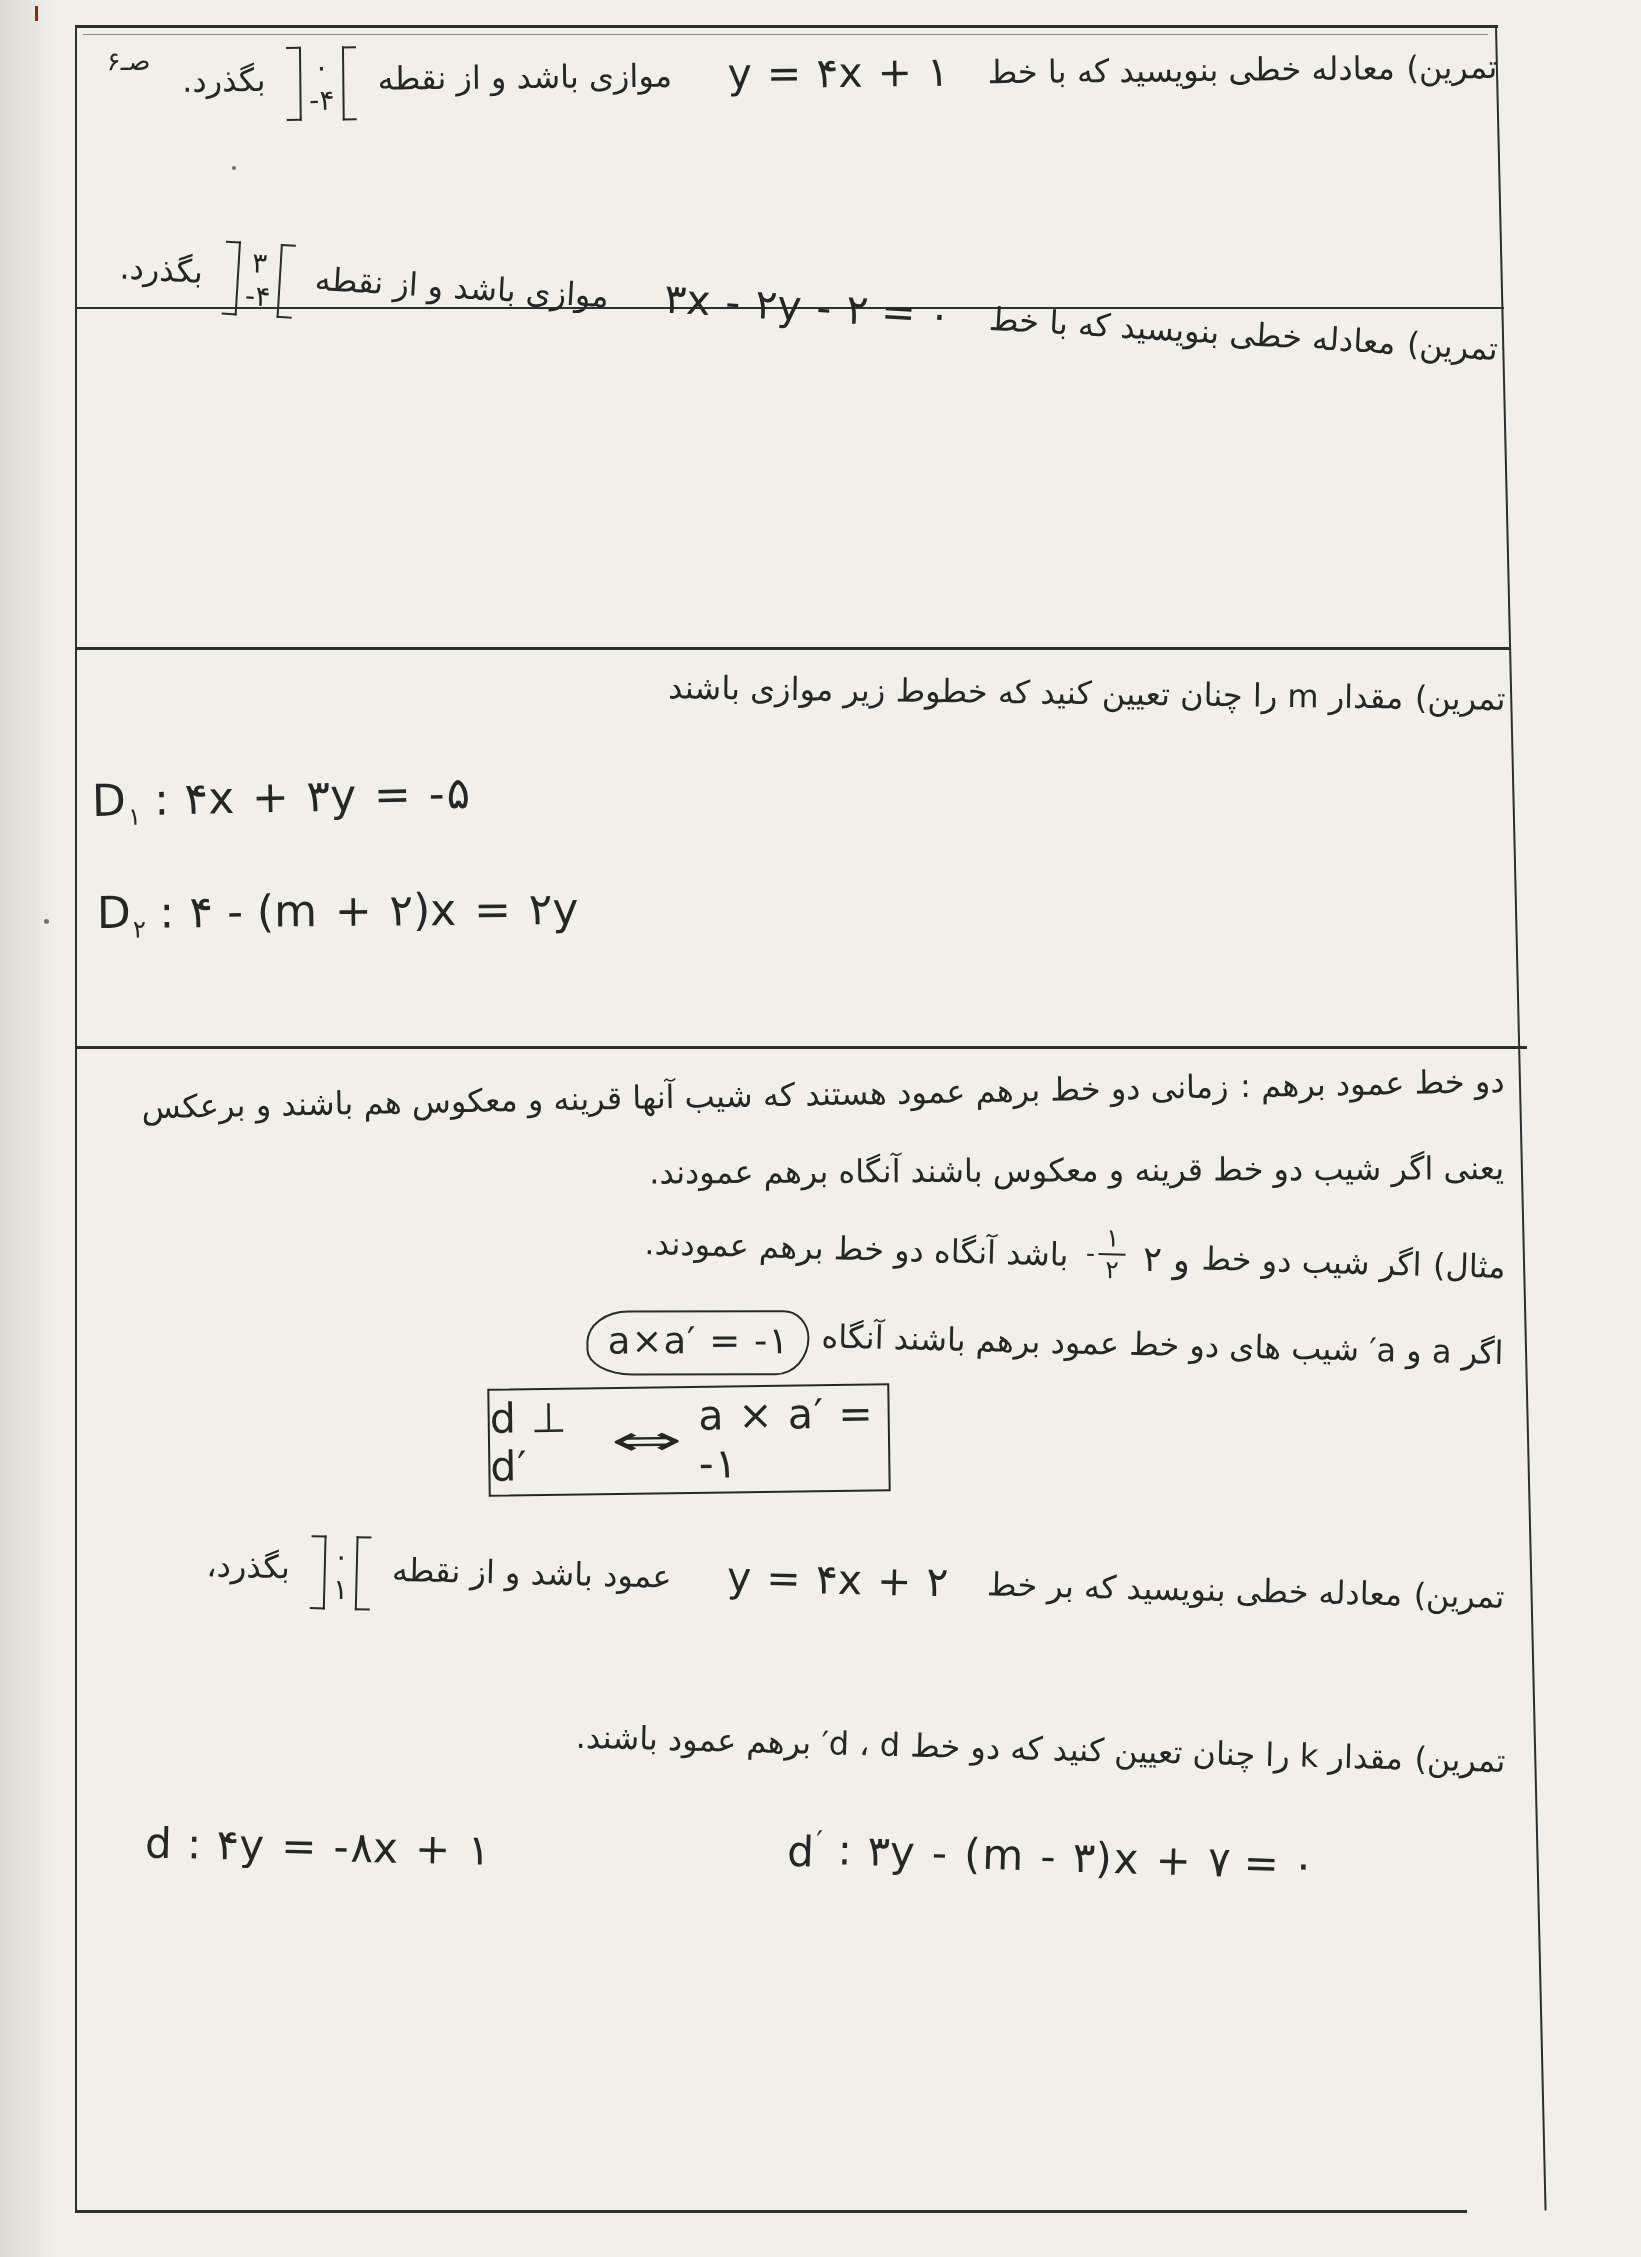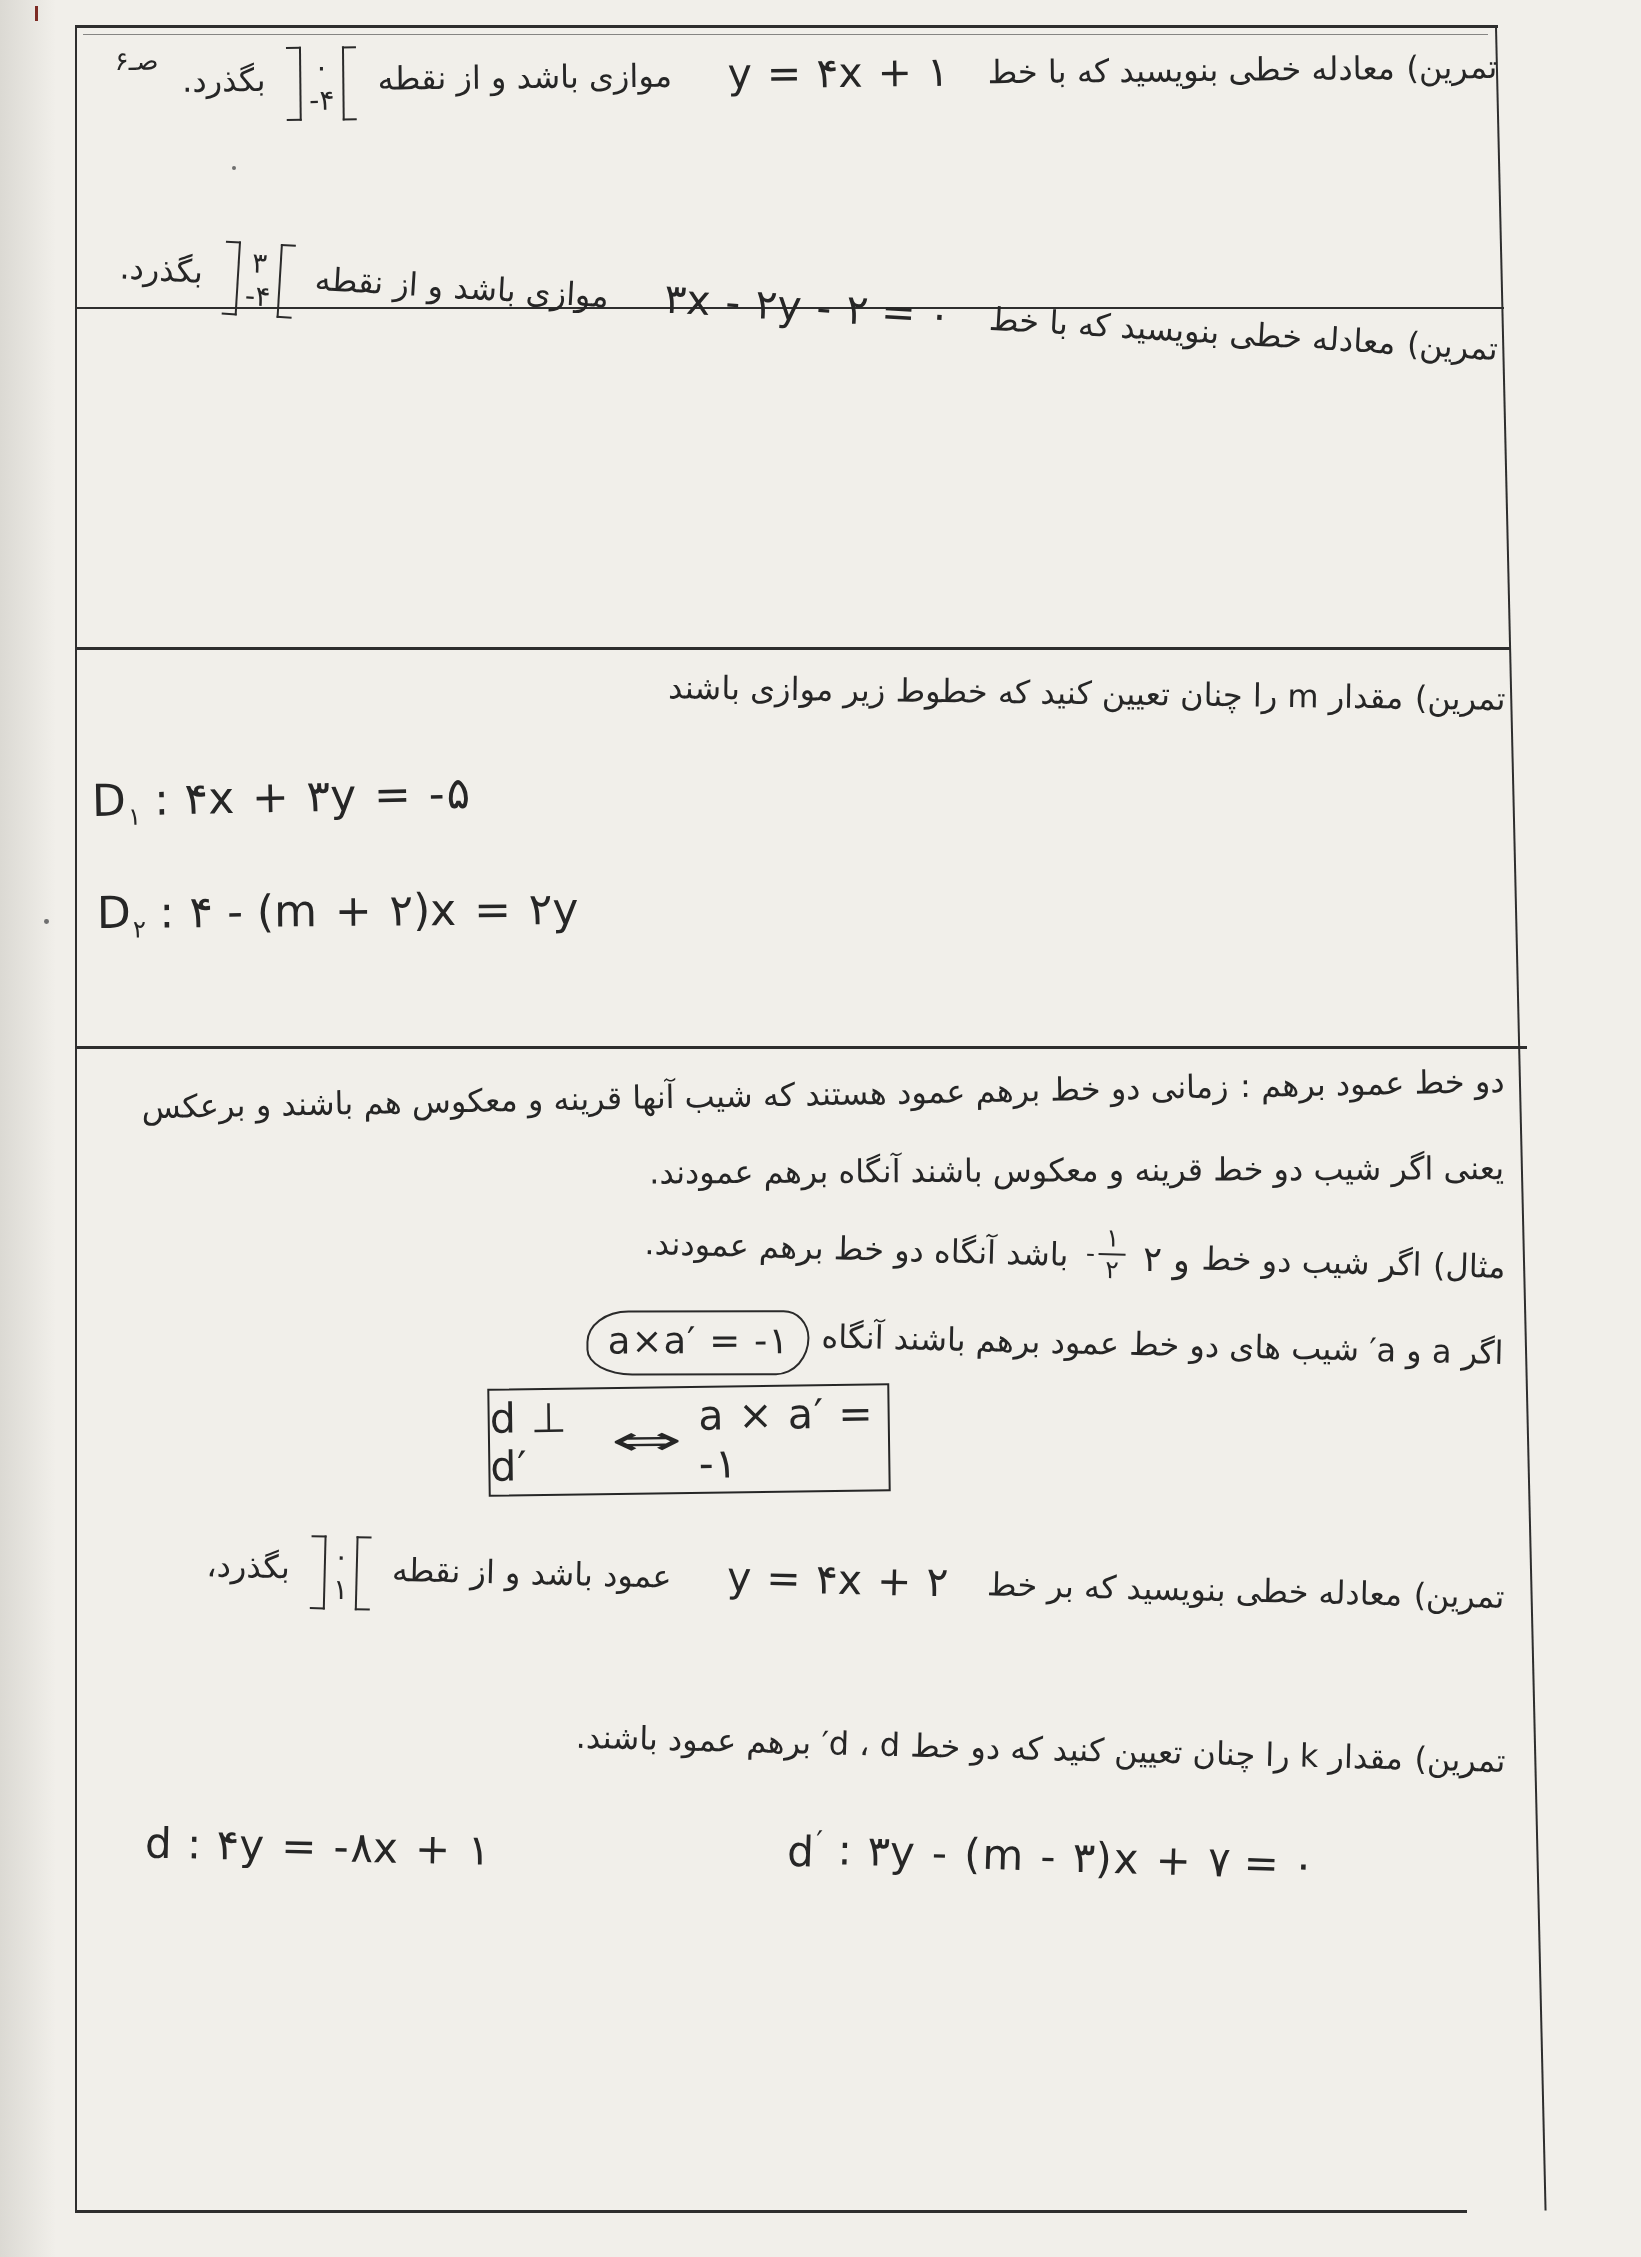--- a/index.html
+++ b/index.html
@@ -23,21 +23,21 @@
     direction:ltr;unicode-bidi:isolate;font-size:41px;line-height:1.1;
     margin:0 27px 0 44px;letter-spacing:1px;
   }
   .eq-small{direction:ltr;unicode-bidi:isolate;letter-spacing:1px;}
   .mathline{
     position:absolute;display:flex;direction:ltr;align-items:flex-start;
     white-space:nowrap;font-size:44px;gap:13.5px;letter-spacing:1.9px;line-height:1.15;
   }
   .mathline sub{font-size:.55em;}
   .mathline sup{font-size:.7em;}
-  .pageref{font-size:26px;transform:translateY(-15.4px);margin-right:12px;text-align:center;}
+  .pageref{font-size:26px;transform:translateY(-15.4px);margin-right:20px;text-align:center;}
   
   .vec{display:inline-flex;align-items:stretch;margin:0 9.7px;transform:translateY(-9.7px);}
   .brk{width:12.6px;border:2.9px solid #2a2a2a;}
   .brk-l{border-right:none;}
   .brk-r{border-left:none;}
   .vec-vals{
     display:inline-flex;flex-direction:column;align-items:center;justify-content:center;
     gap:3.9px;padding:5.8px 7.7px;font-size:28px;line-height:1.05;
   }
   

